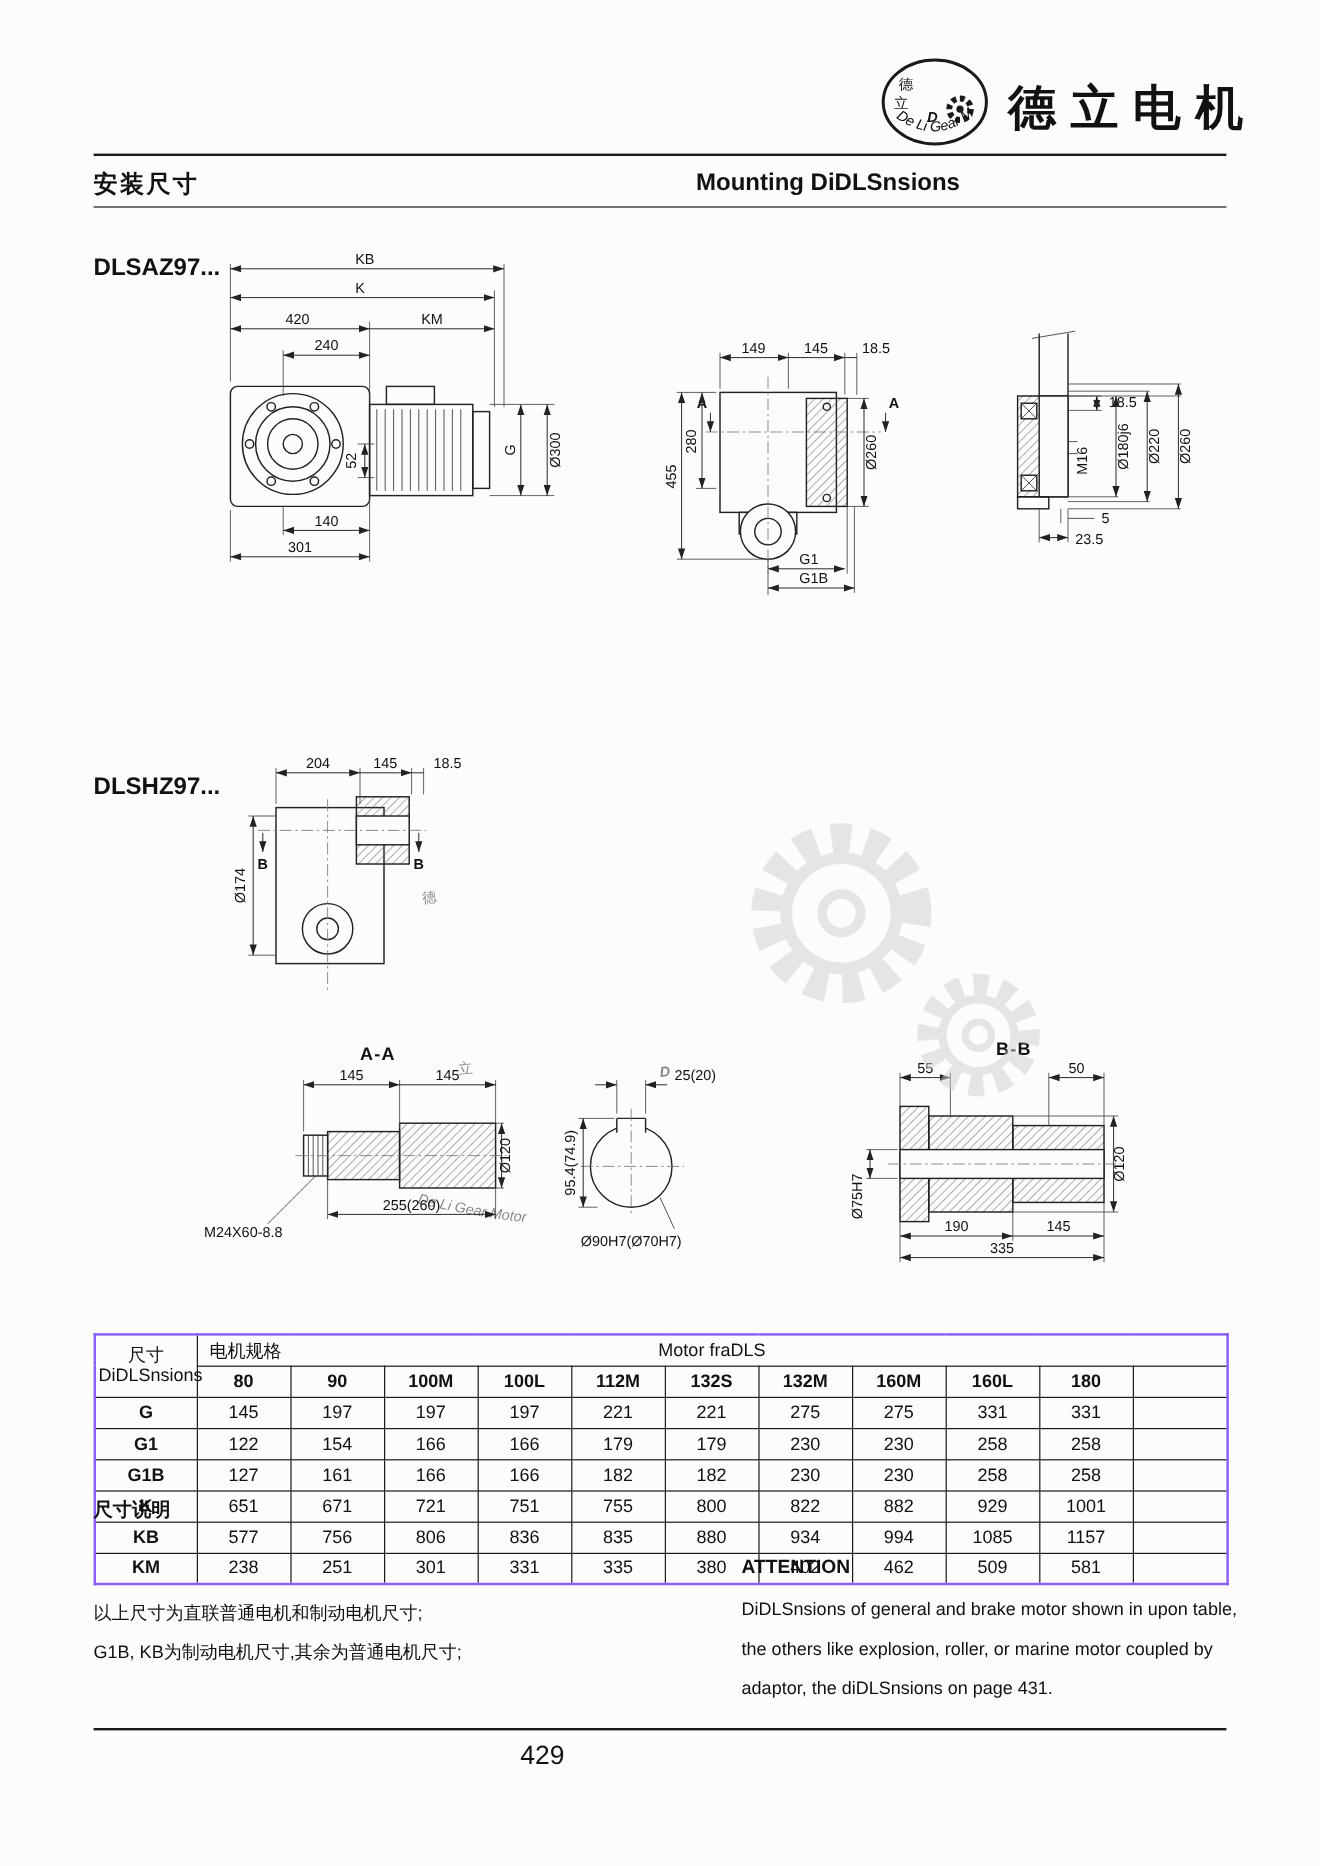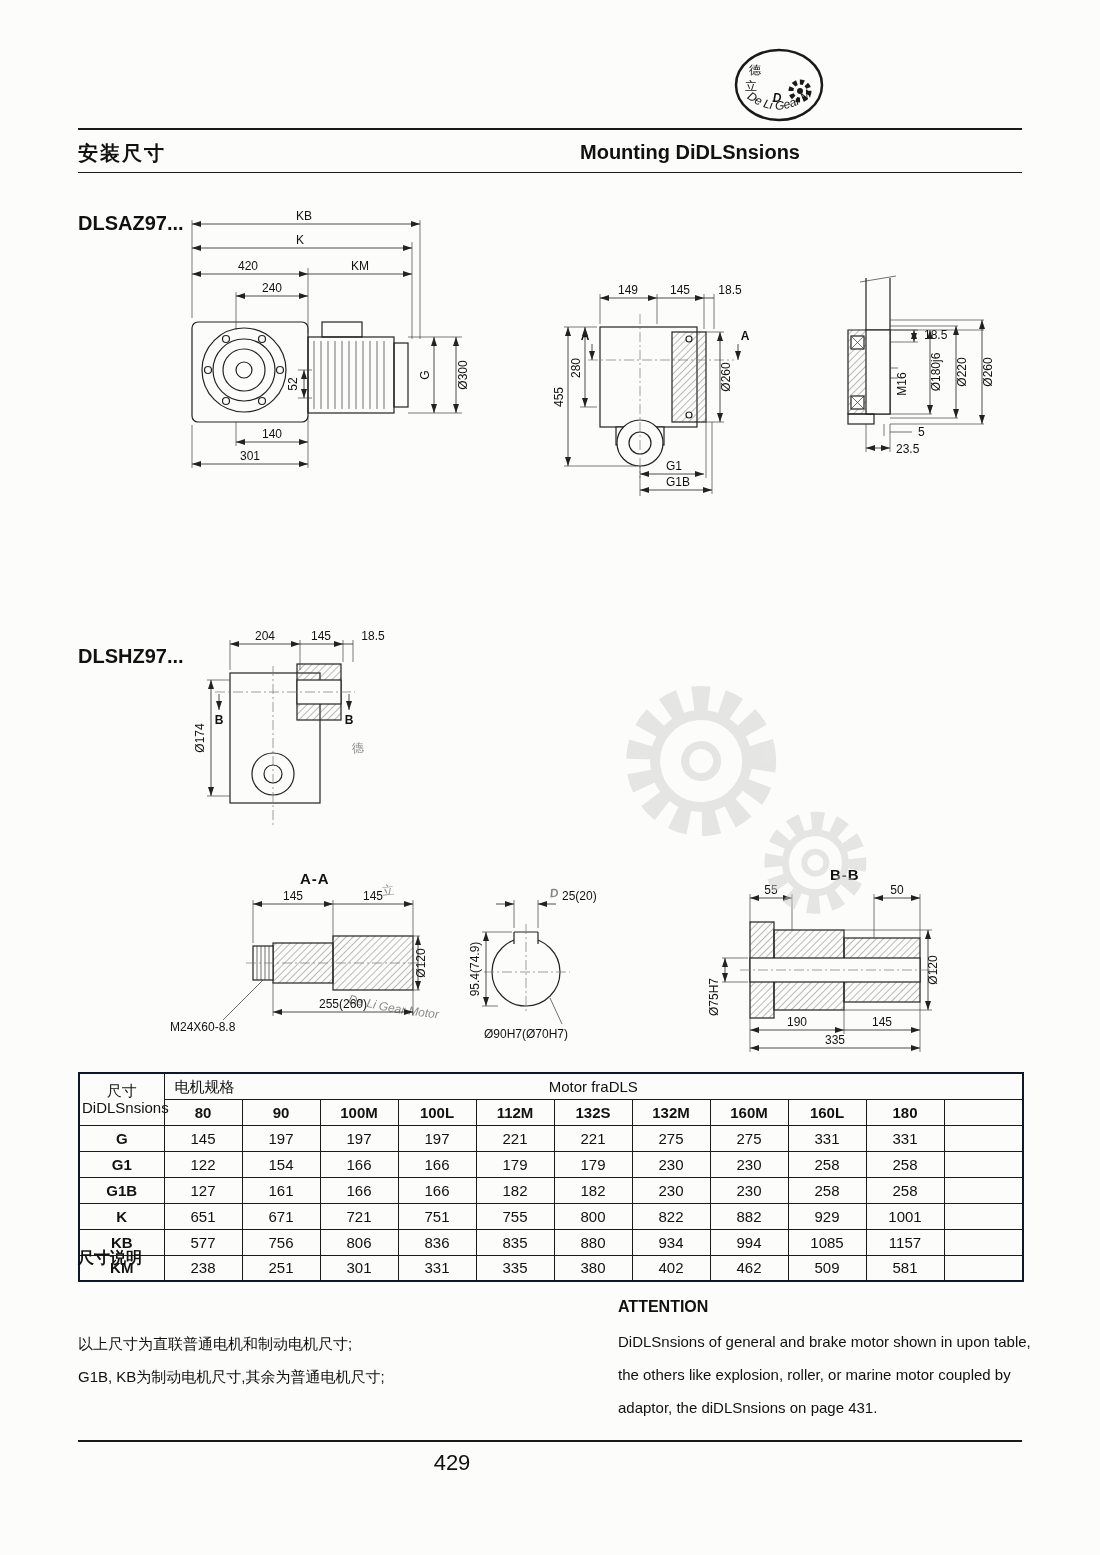--- a/index.html
+++ b/index.html
@@ -22,21 +22,21 @@
   
   svg text { font-family:"Liberation Sans", sans-serif; fill:#111; font-size:12px; }
   .ln  { fill:none; stroke:#222; stroke-width:1.2; }
   .lnf { fill:#fcfcfa; stroke:#222; stroke-width:1.2; }
   .dim { stroke:#222; stroke-width:0.8; fill:none; }
   .ext { stroke:#444; stroke-width:0.7; fill:none; }
   .cl  { stroke:#777; stroke-width:0.7; stroke-dasharray:10 3 2 3; fill:none; }
   .thin{ stroke:#333; stroke-width:0.7; fill:none; }
   
   table.dims { border-collapse:collapse; table-layout:fixed; width:944px;
-               border:2px solid #0f172a; }
+               border:2px solid #8b5cf6;margin-top:39px; }
   table.dims td { border:1px solid #1a1a1a; height:26px; text-align:center;
                   font-size:15px; padding:0 2px; }
   td.corner { font-size:14px; line-height:17px; }
   td.motorhead { position:relative; font-size:15px; }
   td.motorhead .spec { position:absolute; left:10px; top:4px;text-align:center; }
   td.size, td.rowlabel { font-weight:bold; }
   
   .note-title { font-size:16px; font-weight:bold; }
   .note-line  { font-size:15px; }
   .pageno { font-size:22px; }
@@ -54,20 +54,21 @@
     <text x="44" y="56" font-size="42" text-anchor="middle" font-style="italic" font-weight="bold" font-family="DejaVu Serif, serif">D</text>
     <g>
       <circle cx="67" cy="45" r="9" fill="none" stroke="#1a1a1a" stroke-width="5" stroke-dasharray="4 3"></circle>
       <circle cx="67" cy="45" r="3" fill="#1a1a1a"></circle>
     </g>
     <path id="logoArc" d="M11,50 Q46,78 81,48" fill="none"></path>
     <text font-size="8" font-style="italic" font-family="DejaVu Serif, serif">
       <textPath href="#logoArc" startOffset="4%">De Li Gear Motor</textPath>
     </text>
   </svg>
+  <div class="abs brand" style="left:840px; top:62px;">德立电机</div>
 
   <div class="rule" style="left:78px; top:128px; width:944px; height:2px;"></div>
   <div class="abs title-cn" style="left:78px; top:140px;">安装尺寸</div>
   <div class="abs title-en" style="left:580px; top:141px;">Mounting DiDLSnsions</div>
   <div class="rule" style="left:78px; top:172px; width:944px; height:1px;"></div>
 
   <div class="abs model-label" style="left:78px; top:212px;">DLSAZ97...</div>
 
   <svg class="abs" style="left:172px; top:210px;" width="310" height="270" viewBox="0 0 310 270">
     <defs>

